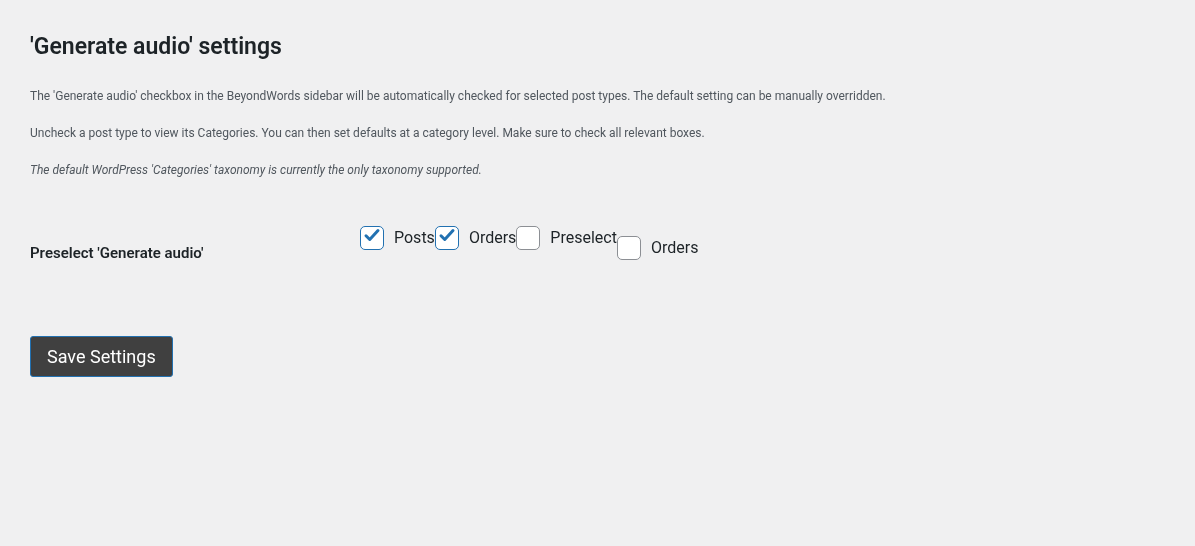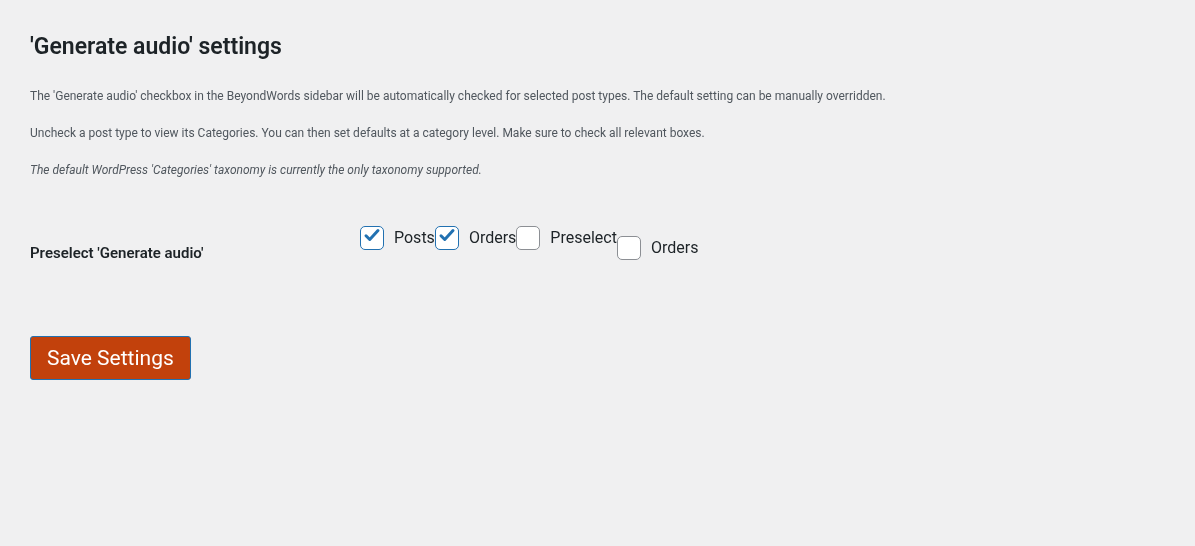--- a/index.html
+++ b/index.html
@@ -75,25 +75,25 @@
     .checkbox svg {
       width: 18px;
       height: 18px;
     }
     .checkbox-label {
       font-size: 16px;
       color: #1d2327;
       cursor: pointer;
     }
     .button-primary {
-      background: #c2410c;
+      background: #404040;
       border: 1px solid #2271b1;
       color: #fff;
       padding: 9px 16px;
-      font-size: 21px;
+      font-size: 18px;
       border-radius: 3px;
       cursor: pointer;
       font-family: inherit;
       margin-top: 16px;
     }
   </style>
 </head>
 <body>
 
 

